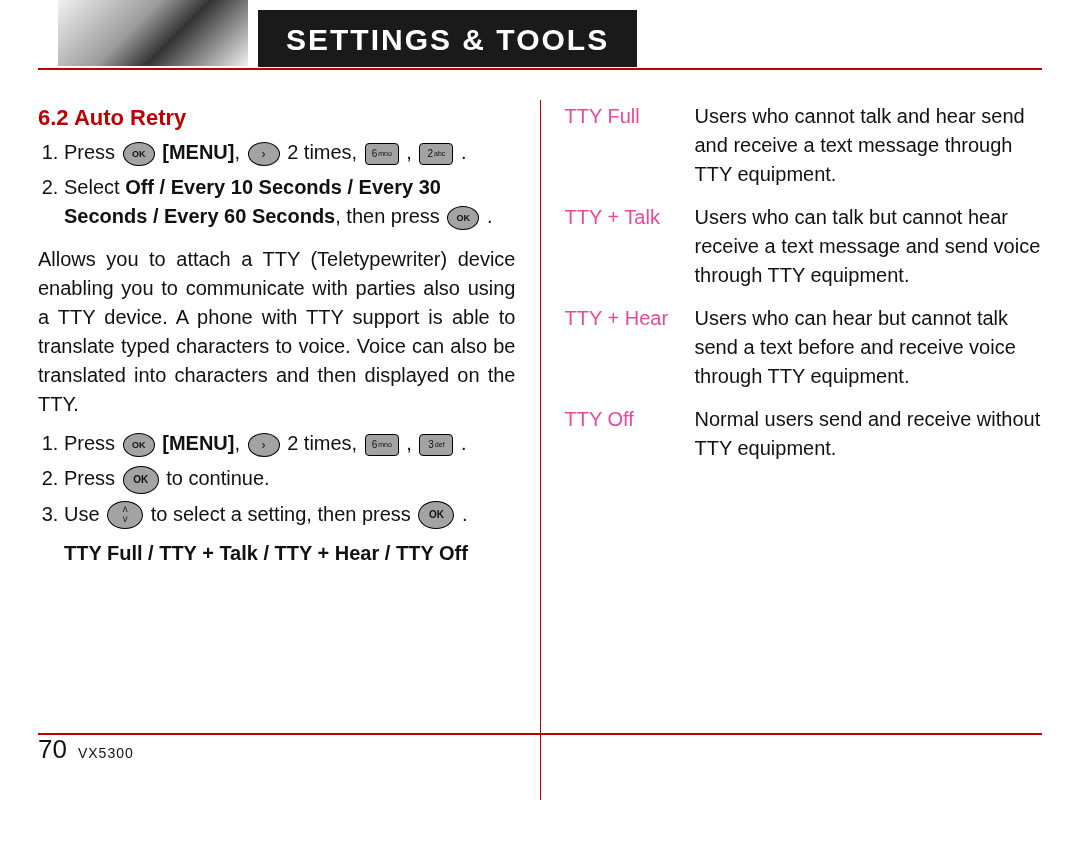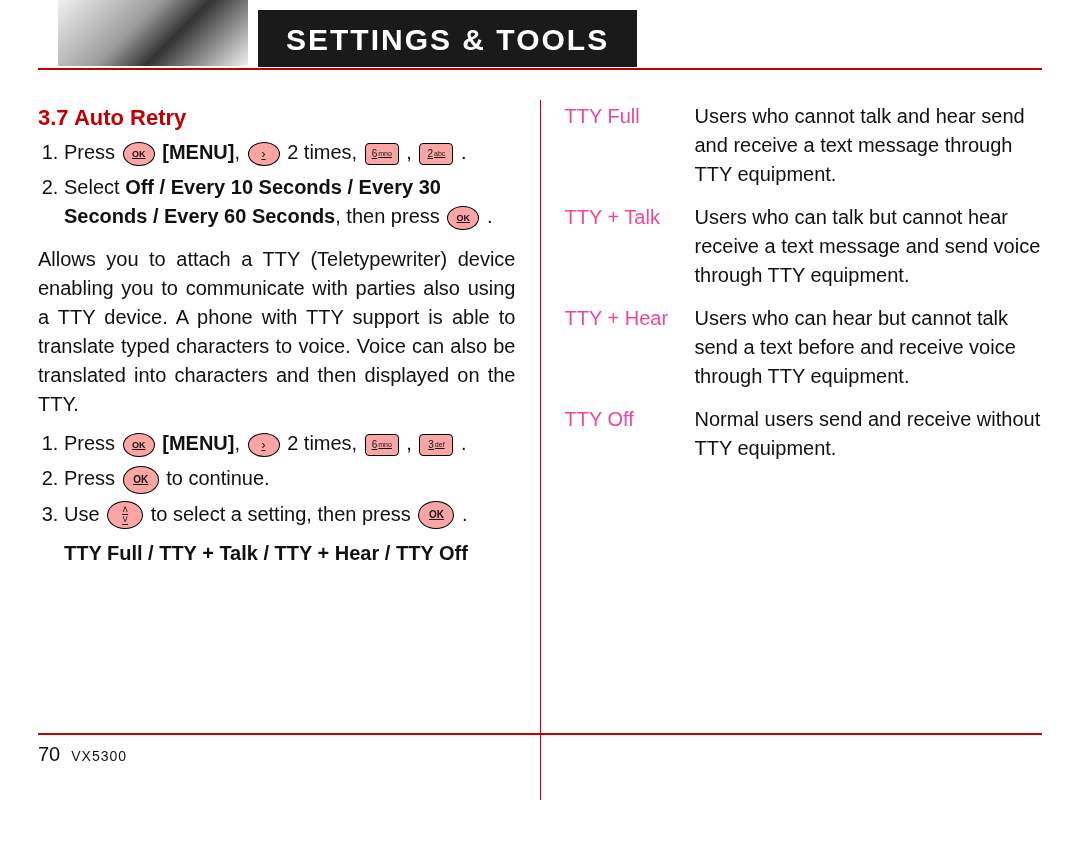--- a/index.html
+++ b/index.html
@@ -103,23 +103,22 @@
     align-items: center;
     justify-content: center;
     height: 20px;
     min-width: 24px;
     border: 1.5px solid #000;
     border-radius: 4px;
     font-size: 10px;
     padding: 0 4px;
     line-height: 18px;
     margin: 0 2px;
-    background: #fca5a5;
+    background: #a3a3a3;
     font-family: Arial, sans-serif;
-    text-decoration: underline;
   }
   .key.round {
     width: 22px;
     min-width: 22px;
     height: 22px;
     border-radius: 50%;
     font-size: 9px;
     font-weight: 700;
   }
   .key.round-big {
@@ -145,37 +144,37 @@
   .term { color: #ec4899; }
   .desc {}
 
   
   .footer {
     position: absolute;
     left: 38px;
     bottom: 22px;
     font-size: 18px;
   }
-  .footer .pn { font-size: 20px; margin-right: 6px; }
+  .footer .pn { font-size: 26px; margin-right: 6px; }
   .footer .model { font-size: 14px; letter-spacing: 1px; }
 </style>
 </head>
 <body>
 
 <div class="page">
   <div class="header">
     <div class="header-photo"></div>
     <div class="header-title">SETTINGS &amp; TOOLS</div>
   </div>
   <div class="red-rule red-rule-top"></div>
 
   <div class="columns">
     <div class="col col-left">
 
-      <div class="section-title">3.7 Auto Retry</div>
+      <div class="section-title">6.2 Auto Retry</div>
       <ol class="steps">
         <li>
           <span>Press</span>
           <span class="key round">OK</span>
           <span class="bold">[MENU]</span><span>, </span>
           <span class="key nav">›</span>
           <span>2 times,</span>
           <span class="key">
               <span>6</span>
               <span class="sup">mno</span>

